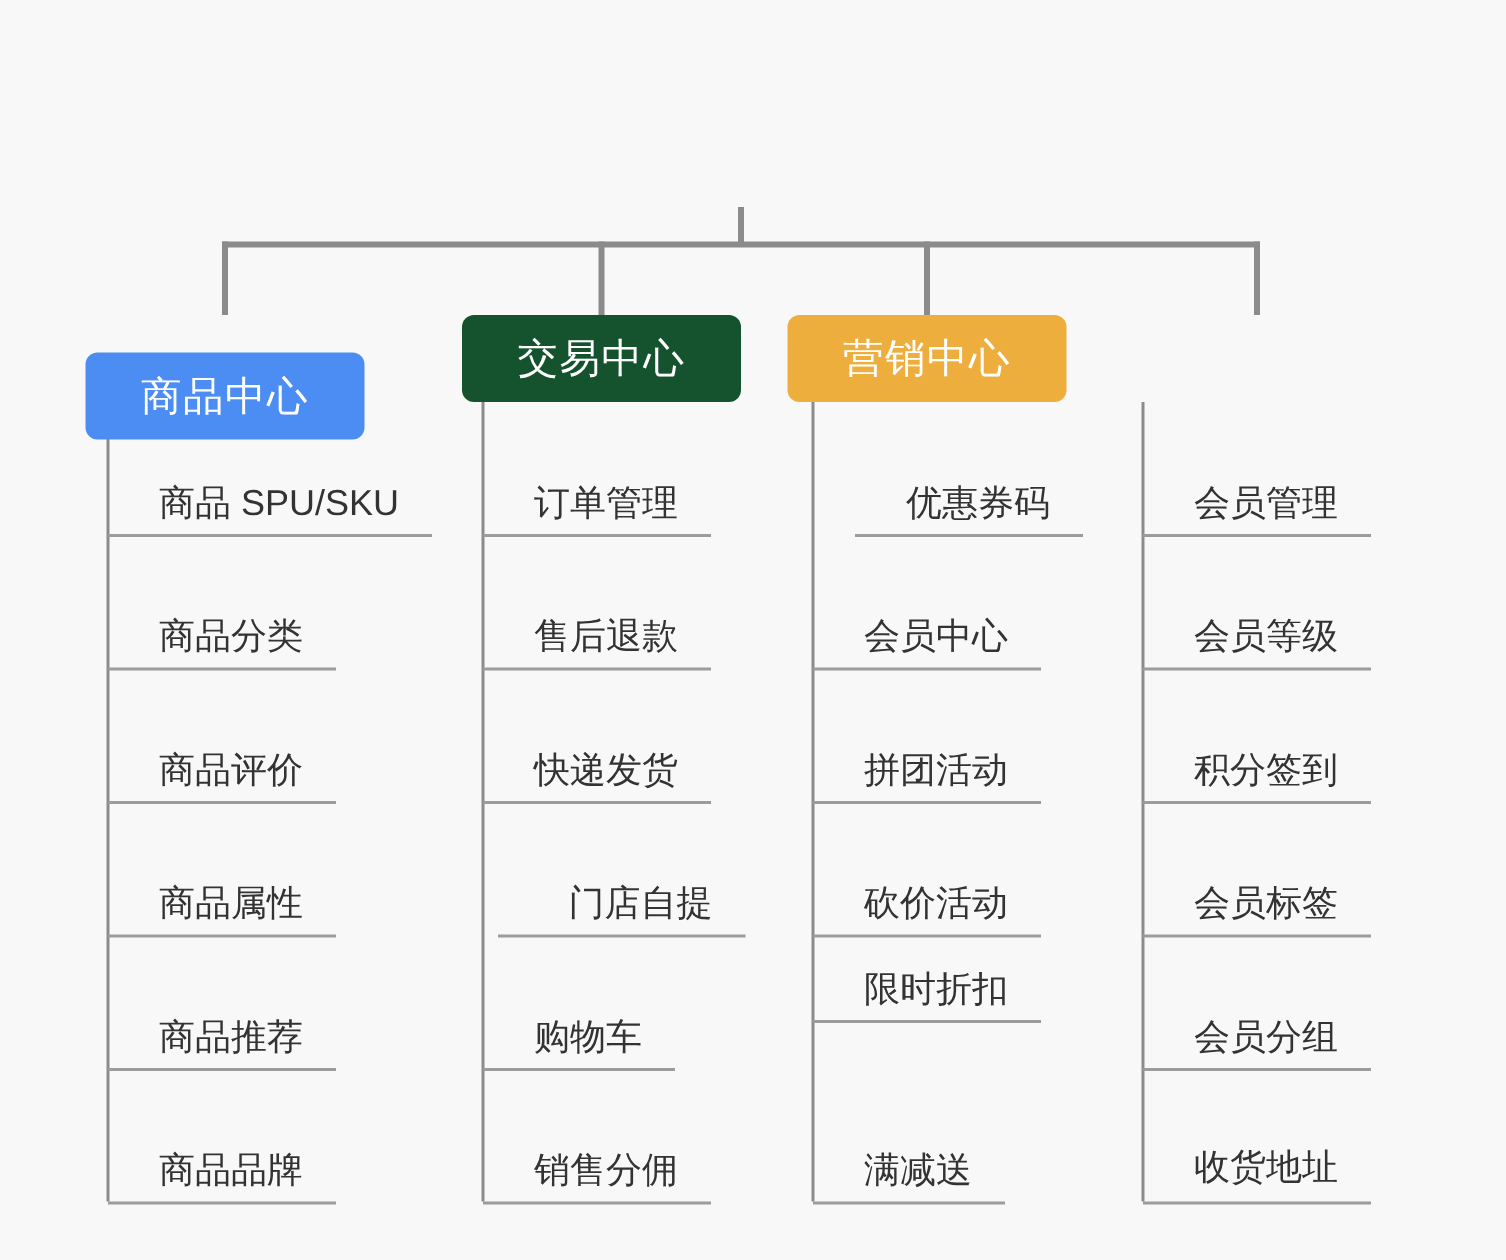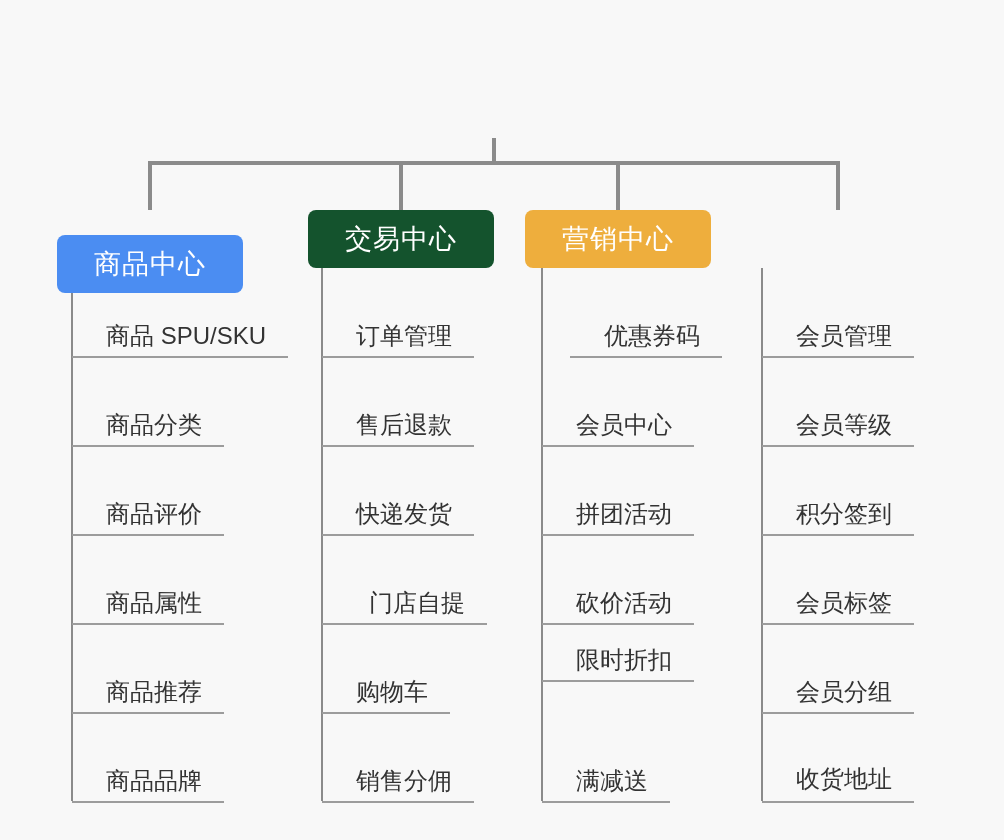--- a/index.html
+++ b/index.html
@@ -96,21 +96,21 @@
   <div id="items">
       <div class="item" style="left: 72px; top: 323px;">商品 SPU/SKU</div>
       <div class="item" style="left: 72px; top: 412px;">商品分类</div>
       <div class="item" style="left: 72px; top: 501px;">商品评价</div>
       <div class="item" style="left: 72px; top: 590px;">商品属性</div>
       <div class="item" style="left: 72px; top: 679px;">商品推荐</div>
       <div class="item" style="left: 72px; top: 768px;">商品品牌</div>
       <div class="item" style="left: 322px; top: 323px;">订单管理</div>
       <div class="item" style="left: 322px; top: 412px;">售后退款</div>
       <div class="item" style="left: 322px; top: 501px;">快递发货</div>
-      <div class="item" style="left: 322px; top: 590px; padding-left: 47px;">门店自提</div>
+      <div class="item" style="left: 332px; top: 590px; padding-left: 47px;">门店自提</div>
       <div class="item" style="left: 322px; top: 679px;">购物车</div>
       <div class="item" style="left: 322px; top: 768px;">销售分佣</div>
       <div class="item" style="left: 542px; top: 323px; margin-left: 28px;">优惠券码</div>
       <div class="item" style="left: 542px; top: 412px;">会员中心</div>
       <div class="item" style="left: 542px; top: 501px;">拼团活动</div>
       <div class="item" style="left: 542px; top: 590px;">砍价活动</div>
       <div class="item" style="left: 542px; top: 647px;">限时折扣</div>
       <div class="item" style="left: 542px; top: 768px;">满减送</div>
       <div class="item" style="left: 762px; top: 323px;">会员管理</div>
       <div class="item" style="left: 762px; top: 412px;">会员等级</div>

